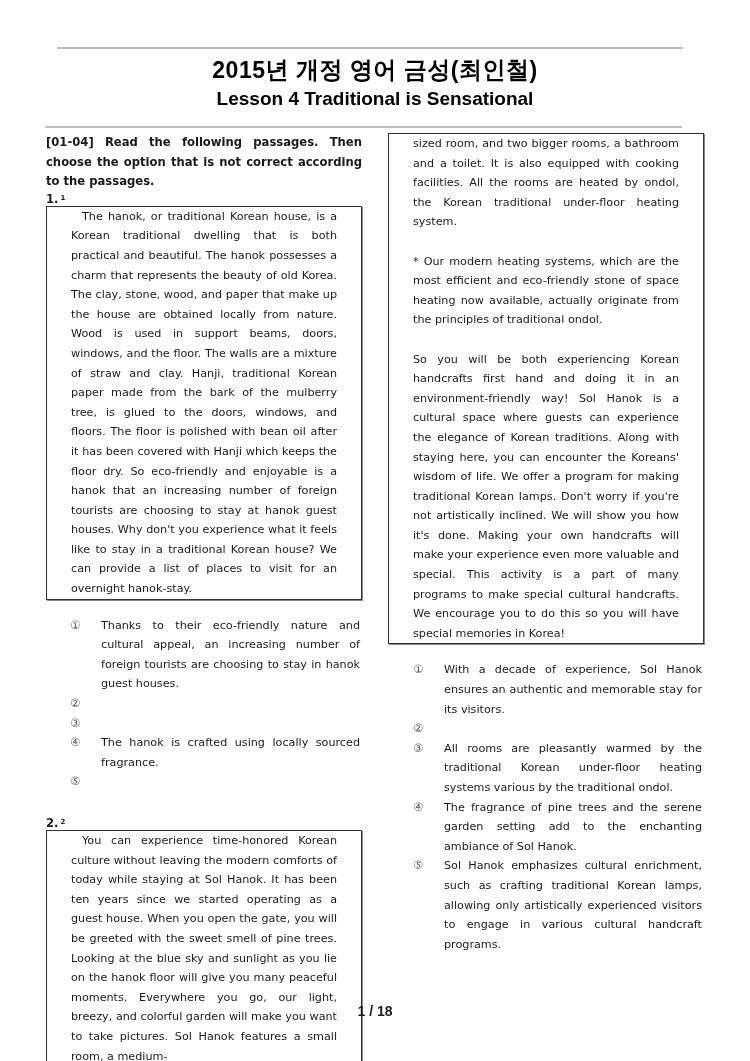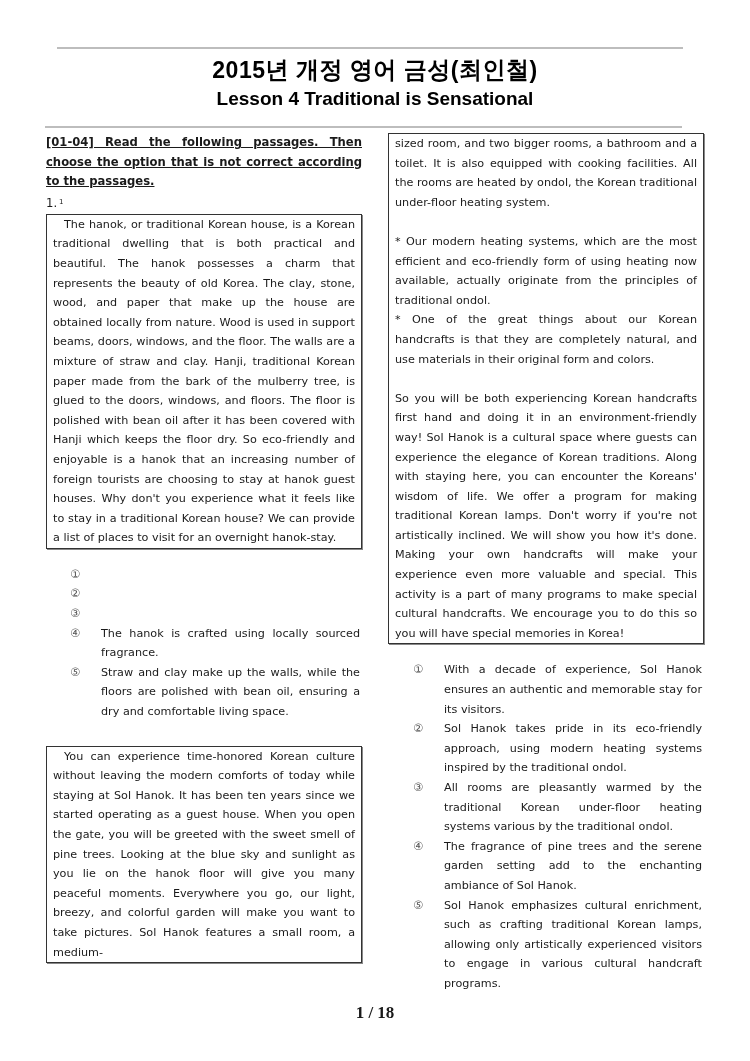--- a/index.html
+++ b/index.html
@@ -10,99 +10,98 @@
   #rule-mid { left:45px; top:126px; width:637px; }
   .title { position:absolute; left:0; width:750px; text-align:center; font-family:"Liberation Sans", sans-serif;
            font-weight:bold; color:#000; }
   #title-ko { top:54px; font-size:24px; letter-spacing:0.5px; transform:scaleX(0.96); }
   #title-en { top:88px; font-size:19px; }
 
   .col { position:absolute; font-size:11.2px; line-height:19.6px; }
   #col-left { left:46px; top:133px; width:316px; }
   #col-right { left:388px; top:133px; width:316px; }
 
-  .instr { font-weight:bold; font-size:11.6px; line-height:19.6px; text-align:justify;text-decoration:underline; }
-  .qnum { font-weight:normal; font-size:11.6px; line-height:22px; }
+  .instr { font-weight:bold; font-size:11.6px; line-height:19.6px; text-align:justify; }
+  .qnum { font-weight:bold; font-size:11.6px; line-height:14px; }
   .qnum sup { font-size:7px; vertical-align:top; position:relative; top:-1px; margin-left:2px; }
 
-  .box { border:1px solid #333; box-shadow:1px 1px 0 #888; padding:0 6px; text-align:justify; }
+  .box { border:1px solid #333; box-shadow:1px 1px 0 #888; padding:0 24px; text-align:justify; }
   .box p { margin:0; }
   .indent { text-indent:11px; }
   .blank { height:19.6px; }
 
   .options { margin-top:16px; padding-left:24px; padding-right:2px; }
   .opt { display:flex; text-align:justify; }
   .opt .num { width:31px; flex:none; color:#555; font-size:11.5px; }
   .opt .txt { flex:1; }
 
   #box-2a { border-bottom:1px solid #333; }
   #right-options { margin-top:16px; padding-left:25px; padding-right:2px; }
 
   #page-num { position:absolute; top:1003px; left:0; width:750px; text-align:center; font-weight:bold;
-              font-size:17px; font-family:Liberation Serif, serif; }
+              font-size:14px; font-family:Liberation Sans, sans-serif; }
 </style>
 </head>
 <body>
 
 <div class="rule" id="rule-top"></div>
 <div class="title" id="title-ko">2015년 개정 영어 금성(최인철)</div>
 <div class="title" id="title-en">Lesson 4 Traditional is Sensational</div>
 <div class="rule" id="rule-mid"></div>
 
 <div class="col" id="col-left">
   <div class="instr">[01-04] Read the following passages. Then choose the option that is not correct according to the passages.</div>
   <div class="qnum"><span>1.</span><sup>1</sup></div>
   <div class="box">
     <p class="indent">The hanok, or traditional Korean house, is a Korean traditional dwelling that is both practical and beautiful. The hanok possesses a charm that represents the beauty of old Korea. The clay, stone, wood, and paper that make up the house are obtained locally from nature. Wood is used in support beams, doors, windows, and the floor. The walls are a mixture of straw and clay. Hanji, traditional Korean paper made from the bark of the mulberry tree, is glued to the doors, windows, and floors. The floor is polished with bean oil after it has been covered with Hanji which keeps the floor dry. So eco-friendly and enjoyable is a hanok that an increasing number of foreign tourists are choosing to stay at hanok guest houses. Why don't you experience what it feels like to stay in a traditional Korean house? We can provide a list of places to visit for an overnight hanok-stay.</p>
   </div>
 
   <div class="options">
     <div class="opt">
         <span class="num">①</span>
+        <span class="txt">Thanks to their eco-friendly nature and cultural appeal, an increasing number of foreign tourists are choosing to stay in hanok guest houses.</span>
       </div>
     <div class="opt">
         <span class="num">②</span>
       </div>
     <div class="opt">
         <span class="num">③</span>
       </div>
     <div class="opt">
         <span class="num">④</span>
         <span class="txt">The hanok is crafted using locally sourced fragrance.</span>
       </div>
     <div class="opt">
         <span class="num">⑤</span>
-        <span class="txt">Straw and clay make up the walls, while the floors are polished with bean oil, ensuring a dry and comfortable living space.</span>
       </div>
   </div>
 
   <div style="height:24px"></div>
+  <div class="qnum"><span>2.</span><sup>2</sup></div>
   <div class="box" id="box-2a">
     <p class="indent">You can experience time-honored Korean culture without leaving the modern comforts of today while staying at Sol Hanok. It has been ten years since we started operating as a guest house. When you open the gate, you will be greeted with the sweet smell of pine trees. Looking at the blue sky and sunlight as you lie on the hanok floor will give you many peaceful moments. Everywhere you go, our light, breezy, and colorful garden will make you want to take pictures. Sol Hanok features a small room, a medium-</p>
   </div>
 </div>
 
 <div class="col" id="col-right">
   <div class="box">
     <p>sized room, and two bigger rooms, a bathroom and a toilet. It is also equipped with cooking facilities. All the rooms are heated by ondol, the Korean traditional under-floor heating system.</p>
     <div class="blank"></div>
-    <p>* Our modern heating systems, which are the most efficient and eco-friendly form of using heating now available, actually originate from the principles of traditional ondol.</p>
-    <p>* One of the great things about our Korean handcrafts is that they are completely natural, and use materials in their original form and colors.</p>
+    <p>* Our modern heating systems, which are the most efficient and eco-friendly stone of space heating now available, actually originate from the principles of traditional ondol.</p>
     <div class="blank"></div>
     <p>So you will be both experiencing Korean handcrafts first hand and doing it in an environment-friendly way! Sol Hanok is a cultural space where guests can experience the elegance of Korean traditions. Along with staying here, you can encounter the Koreans' wisdom of life. We offer a program for making traditional Korean lamps. Don't worry if you're not artistically inclined. We will show you how it's done. Making your own handcrafts will make your experience even more valuable and special. This activity is a part of many programs to make special cultural handcrafts. We encourage you to do this so you will have special memories in Korea!</p>
   </div>
 
   <div class="options" id="right-options">
     <div class="opt">
         <span class="num">①</span>
         <span class="txt">With a decade of experience, Sol Hanok ensures an authentic and memorable stay for its visitors.</span>
       </div>
     <div class="opt">
         <span class="num">②</span>
-        <span class="txt">Sol Hanok takes pride in its eco-friendly approach, using modern heating systems inspired by the traditional ondol.</span>
       </div>
     <div class="opt">
         <span class="num">③</span>
         <span class="txt">All rooms are pleasantly warmed by the traditional Korean under-floor heating systems various by the traditional ondol.</span>
       </div>
     <div class="opt">
         <span class="num">④</span>
         <span class="txt">The fragrance of pine trees and the serene garden setting add to the enchanting ambiance of Sol Hanok.</span>
       </div>
     <div class="opt">

